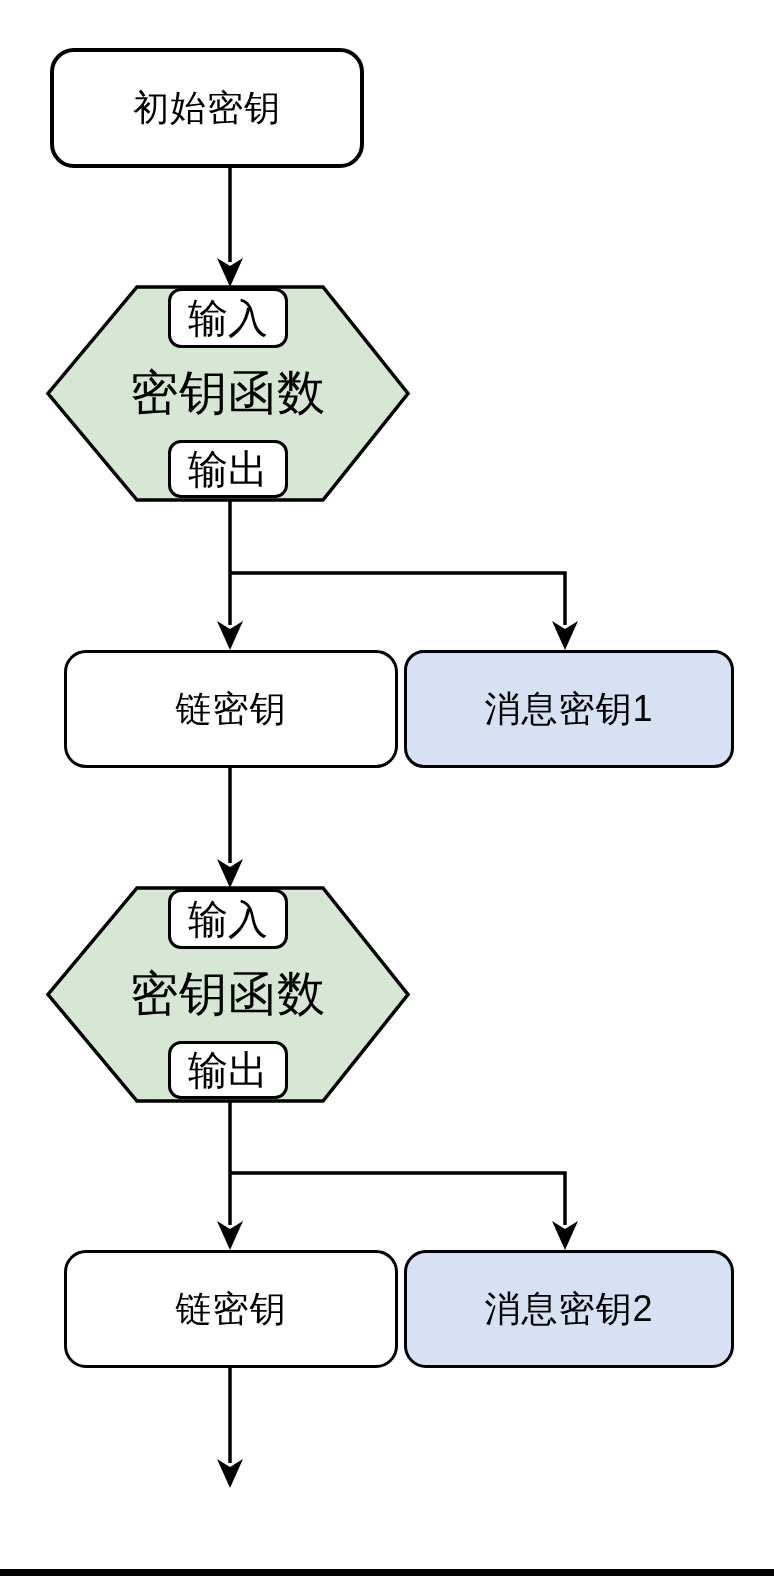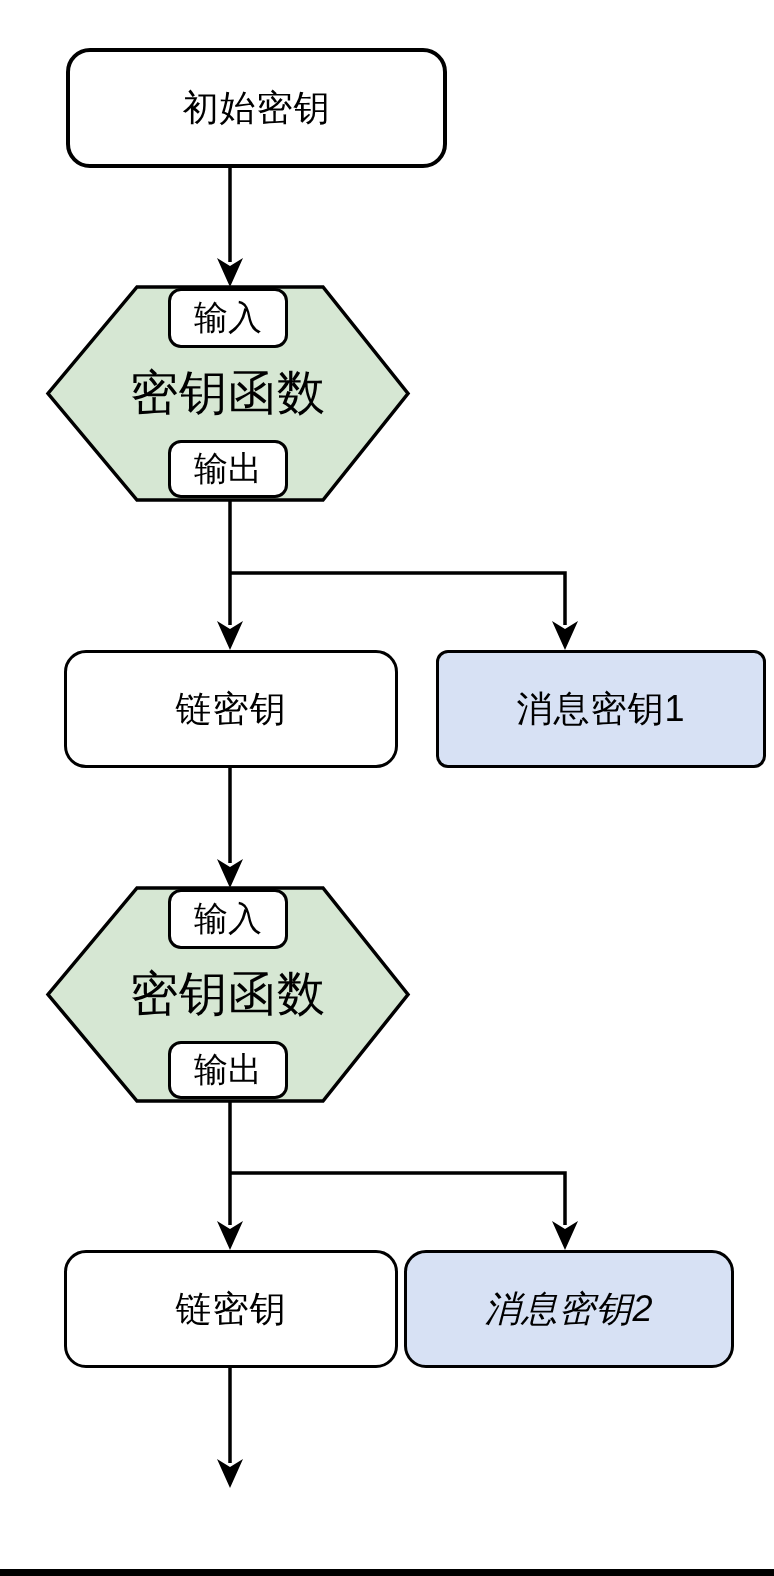--- a/index.html
+++ b/index.html
@@ -43,42 +43,42 @@
     background: var(--node-fill, #fff);
     border: 3.5px solid var(--line-color, #000);
     color: #000;
     text-align: center;
   }
   .node.big {
     font-size: 36px;
     letter-spacing: 1px;
   }
   .initial-key {
-    left: 66px; top: 48px;
-    width: 381px; height: 120px;
+    left: 50px; top: 48px;
+    width: 314px; height: 120px;
     border-radius: 24px;
     border-width: 4px;
   }
   .chain-key-1   { left: 64px;  top: 650px;  width: 334px; height: 118px; border-radius: 22px; }
-  .message-key-1 { left: 404px; top: 650px;  width: 330px; height: 118px; border-radius: 12px;
-                   background: var(--message-fill, #d7e1f4); margin-left: 32px; }
+  .message-key-1 { left: 404px; top: 650px;  width: 330px; height: 118px; border-radius: 20px;
+                   background: var(--message-fill, #d7e1f4); }
   .chain-key-2   { left: 64px;  top: 1250px; width: 334px; height: 118px; border-radius: 22px; }
   .message-key-2 { left: 404px; top: 1250px; width: 330px; height: 118px; border-radius: 22px;
-                   background: var(--message-fill, #d7e1f4); font-style: italic; }
+                   background: var(--message-fill, #d7e1f4); }
   .port {
     position: absolute;
     box-sizing: border-box;
     display: flex;
     align-items: center;
     justify-content: center;
     width: 120px; height: 60px;
     background: var(--node-fill, #fff);
     border: 3.5px solid var(--line-color, #000);
     border-radius: 13px;
-    font-size: 34px;
+    font-size: 40px;
     color: #000;
   }
   .kdf1-input  { left: 168px; top: 288px;  }
   .kdf1-output { left: 168px; top: 440px; height: 58px; }
   .kdf2-input  { left: 168px; top: 889px;  }
   .kdf2-output { left: 168px; top: 1041px; height: 58px; }
   .hex-label {
     position: absolute;
     left: 48px;
     width: 360px; height: 60px;

